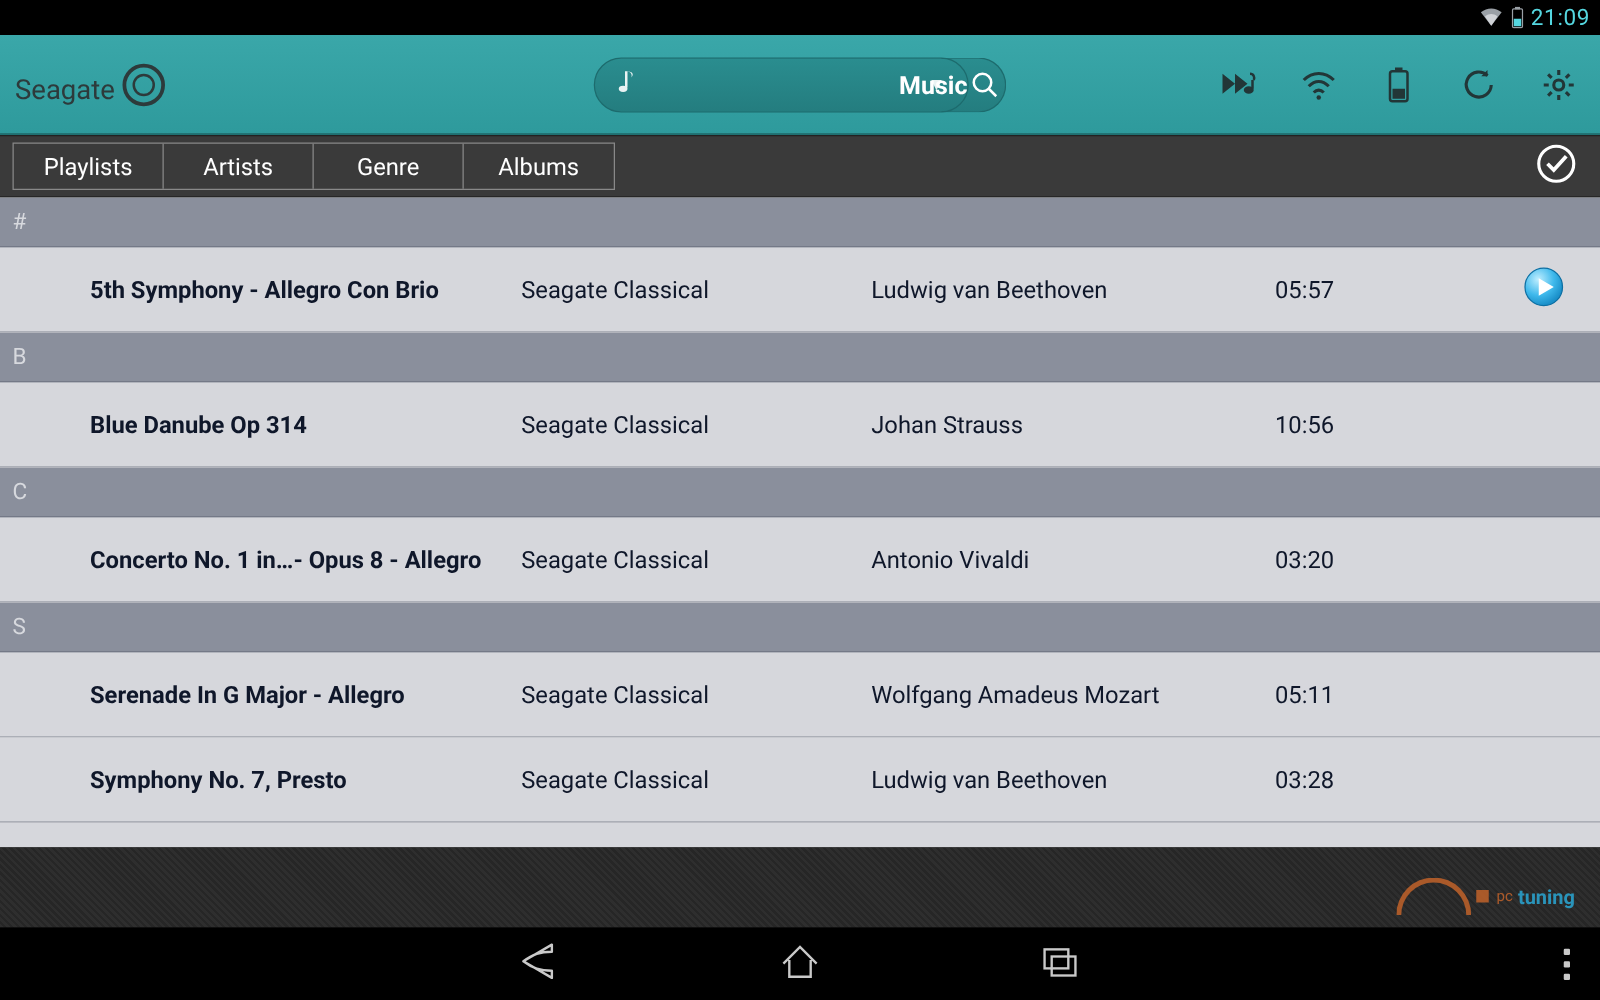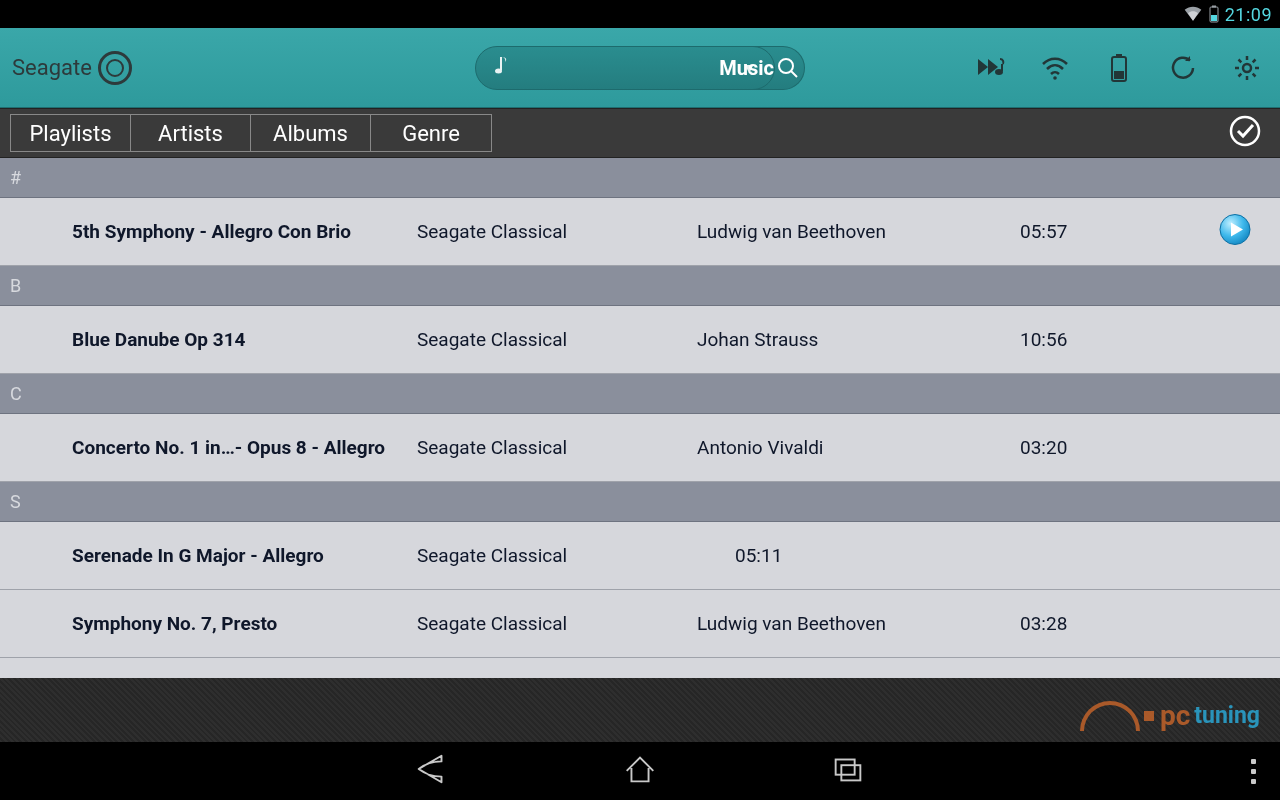--- a/index.html
+++ b/index.html
@@ -7,60 +7,60 @@
   .screen{width:1280px;height:800px;display:flex;flex-direction:column;}
 
   
   .statusbar{height:28px;background:#000;display:flex;justify-content:flex-end;align-items:center;padding:0 8px;color:#55d7e0;gap:6px;font-size:18px;}
   .statusbar .wifi-sm svg{width:20px;height:20px;display:block;}
   .statusbar .batt-sm svg{width:10px;height:18px;display:block;}
   .statusbar .clock{font-weight:400;letter-spacing:0.5px;}
 
   
   .appheader{height:80px;background:linear-gradient(#3aa7a9,#2e9a9c);display:flex;align-items:center;padding:0 12px;position:relative;border-bottom:1px solid #1f6f71;}
-  .brand{display:flex;align-items:center;gap:6px;}
+  .brand{display:flex;align-items:flex-end;gap:6px;}
   .brand-text{font-size:22px;color:#2d3a3b;font-weight:400;}
   .brand-ring{width:34px;height:34px;border:3px solid #2d3a3b;border-radius:50%;position:relative;}
   .brand-ring:after{content:"";position:absolute;inset:5px;border:2px solid #2d3a3b;border-radius:50%;}
   .selector-wrap{position:absolute;left:50%;transform:translateX(-50%);display:flex;align-items:center;}
   .selector{width:300px;height:44px;background:linear-gradient(#2a8d8f,#247d7f);border:1px solid #1d6b6d;border-radius:22px;display:flex;align-items:center;color:#fff;position:relative;padding:0 18px;}
   .selector .note{margin-right:auto;opacity:.9}
   .selector .lbl{position:absolute;left:0;right:0;text-align:right;font-size:20px;font-weight:700;}
   .selector .caret{margin-left:auto;font-size:14px;opacity:.9}
   .searchbtn{height:44px;width:52px;background:linear-gradient(#2a8d8f,#247d7f);border:1px solid #1d6b6d;border-left:none;border-radius:0 22px 22px 0;display:flex;align-items:center;justify-content:center;margin-left:-22px;padding-left:18px;}
   .searchbtn svg{width:24px;height:24px;stroke:#fff;}
   .hdr-icons{margin-left:auto;display:flex;align-items:center;gap:34px;padding-right:6px;}
   .hdr-icons .ico{width:30px;height:30px;display:flex;align-items:center;justify-content:center;}
   .hdr-icons svg{stroke:#223637;fill:none;stroke-width:2;}
 
   
   .subtabs{height:50px;background:#3a3a3a;display:flex;align-items:center;padding:0 10px;border-top:1px solid #222;border-bottom:1px solid #222;}
   .tabgroup{display:flex;border:1px solid #888;}
-  .tab{width:120px;height:36px;display:flex;align-items:center;justify-content:center;font-size:22px;color:#fff;border-right:1px solid #888;cursor:pointer;}
+  .tab{width:120px;height:36px;display:flex;align-items:center;justify-content:center;font-size:19px;color:#fff;border-right:1px solid #888;cursor:pointer;}
   .tab:last-child{border-right:none;}
   .tab.active{color:#1fc4cc;border:2px solid #1fc4cc;margin:-1px;z-index:1;}
   .select-all{margin-left:auto;margin-right:8px;}
   .select-all svg{width:34px;height:34px;stroke:#fff;fill:none;}
 
   
   .list{flex:1;background:#d6d7dc;overflow:hidden;}
   .section{height:40px;background:#8a8f9c;color:#d7d9de;font-size:18px;display:flex;align-items:center;padding:0 10px;border-bottom:1px solid #6e7380;}
   .row{height:68px;background:#d6d7dc;display:flex;align-items:center;padding:0 0 0 72px;border-bottom:1px solid #9fa2aa;color:#0f172a;font-size:19px;position:relative;}
   .row .title{width:345px;font-weight:700;overflow:hidden;text-overflow:ellipsis;white-space:nowrap;padding-right:20px;}
   .row .album{width:280px;}
   .row .artist{width:285px;}
   .row .dur{width:120px;margin-left:38px;}
   .row .playbtn{position:absolute;right:28px;top:50%;transform:translateY(-50%);}
   .row .playbtn svg{width:34px;height:34px;}
 
   .footer-texture{height:64px;background:#2b2b2b;background-image:repeating-linear-gradient(45deg,#2e2e2e 0 2px,#262626 2px 4px);position:relative;}
   .watermark{position:absolute;right:20px;bottom:10px;display:flex;align-items:center;gap:4px;opacity:.85}
   .watermark .arc{width:60px;height:30px;border:4px solid #c0622a;border-bottom:none;border-radius:60px 60px 0 0;}
-  .watermark .txt1{color:#c0622a;font-size:28px;font-weight:700;}
-  .watermark .txt2{color:#2aa7d4;font-size:23px;font-weight:700;}
+  .watermark .txt1{color:#c0622a;font-size:12px;font-weight:400;}
+  .watermark .txt2{color:#2aa7d4;font-size:16px;font-weight:700;}
   .watermark .sq{width:10px;height:10px;background:#c0622a;margin-right:2px;}
 
   
   .navbar{height:58px;background:#000;display:flex;align-items:center;justify-content:center;gap:170px;position:relative;}
   .navbar svg{stroke:#c9c9c9;fill:none;stroke-width:2;width:38px;height:38px;}
   .navbar .menu-dots{position:absolute;right:24px;display:flex;flex-direction:column;gap:5px;}
   .navbar .menu-dots span{width:5px;height:5px;background:#c9c9c9;border-radius:1px;}
 </style>
 </head>
 <body>
@@ -146,22 +146,22 @@
             <path d="M15 3 L15 7 M15 23 L15 27 M3 15 L7 15 M23 15 L27 15 M6.5 6.5 L9.3 9.3 M20.7 20.7 L23.5 23.5 M6.5 23.5 L9.3 20.7 M20.7 9.3 L23.5 6.5" stroke-width="2.5"></path>
           </svg>
       </span>
     </div>
   </div>
 
   <div class="subtabs">
     <div class="tabgroup" id="tabgroup">
         <div class="tab">Playlists</div>
         <div class="tab">Artists</div>
+        <div class="tab">Genre</div>
         <div class="tab">Albums</div>
-        <div class="tab">Genre</div>
       </div>
     <span class="select-all">
       <svg viewBox="0 0 34 34">
           <circle cx="17" cy="17" r="14" stroke-width="2.5"></circle>
           <path d="M10 17 L15 22 L25 11" stroke-width="3"></path>
         </svg>
     </span>
   </div>
 
   <div class="list" id="list">
@@ -194,20 +194,21 @@
       <div class="row">
         <span class="title">Concerto No. 1 in…- Opus 8 - Allegro</span>
         <span class="album">Seagate Classical</span>
         <span class="artist">Antonio Vivaldi</span>
         <span class="dur">03:20</span>
       </div>
       <div class="section">S</div>
       <div class="row">
         <span class="title">Serenade In G Major - Allegro</span>
         <span class="album">Seagate Classical</span>
+        <span class="artist">Wolfgang Amadeus Mozart</span>
         <span class="dur">05:11</span>
       </div>
       <div class="row">
         <span class="title">Symphony No. 7, Presto</span>
         <span class="album">Seagate Classical</span>
         <span class="artist">Ludwig van Beethoven</span>
         <span class="dur">03:28</span>
       </div>
     </div>
 

